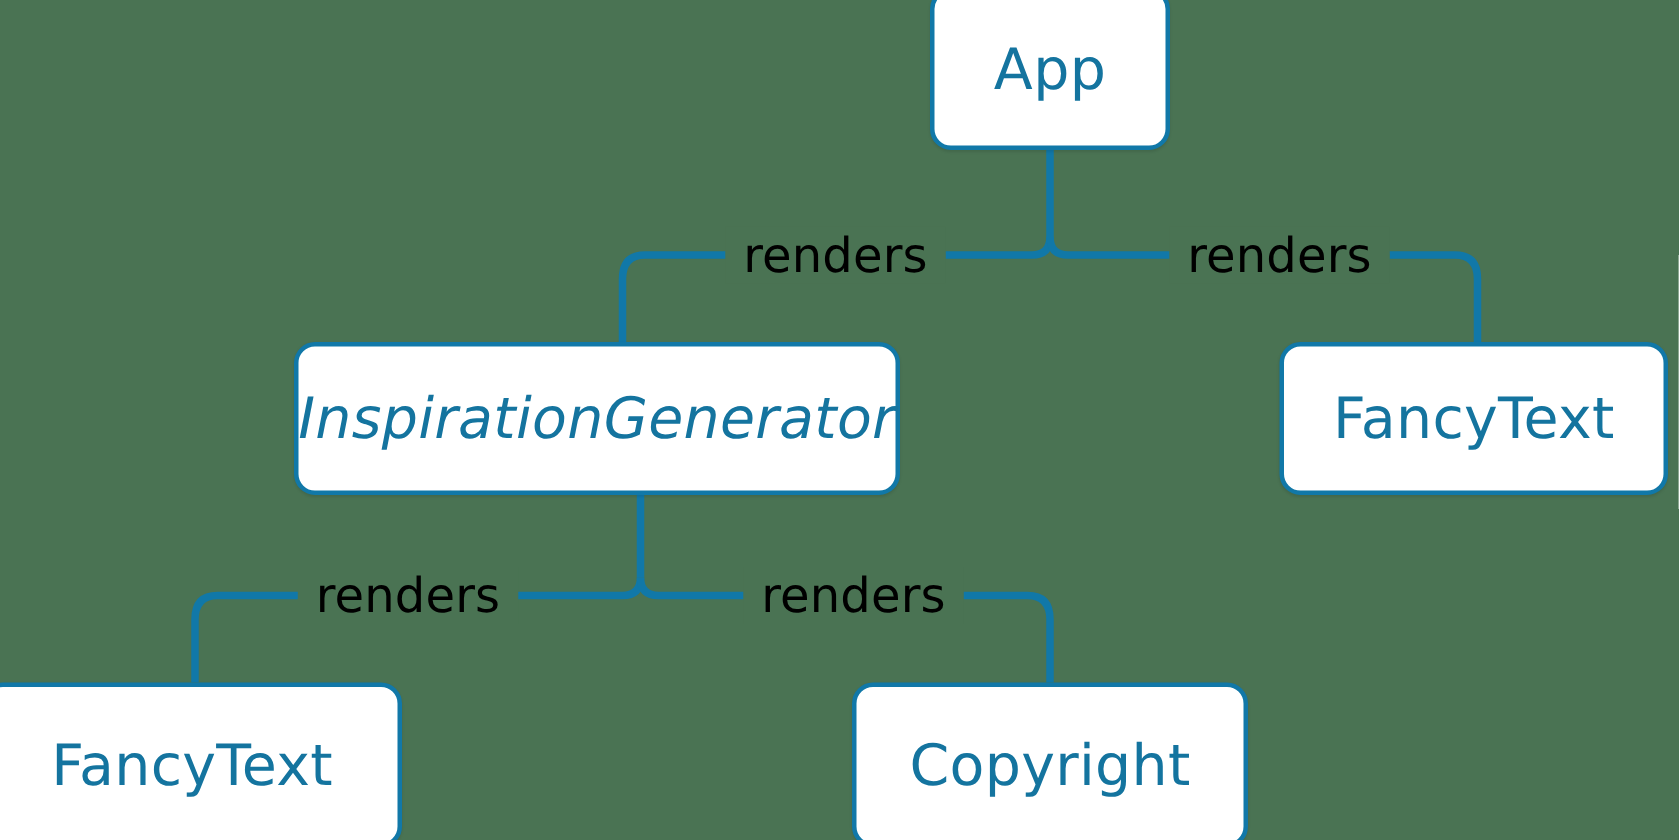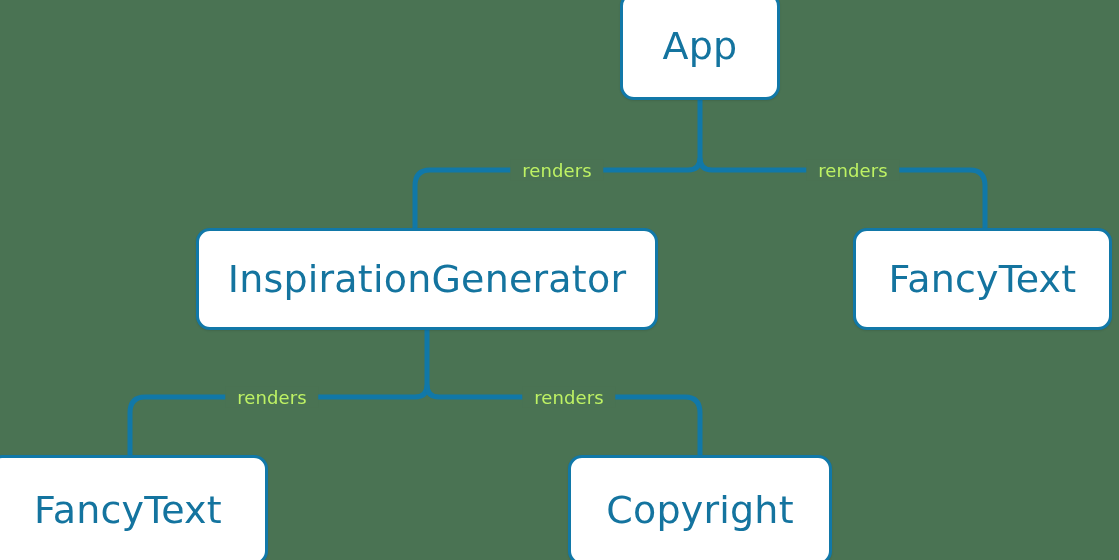--- a/index.html
+++ b/index.html
@@ -36,29 +36,29 @@
     justify-content: center;
     color: #14749f;
     font-size: 38px;
     font-weight: 400;
     letter-spacing: 0.2px;
     white-space: nowrap;
     box-shadow: 0 1px 2px rgba(0,0,0,0.10);
   }
   .edge-label {
     position: absolute;
-    color: #bef264;
-    font-size: 18px;
+    color: #000000;
+    font-size: 32px;
     font-weight: 400;
     white-space: nowrap;
     transform: translate(-50%, -50%);
     letter-spacing: 0.1px;
   }
   #node-app       { left: 620px; top: -8px;  width: 160px; height: 108px; }
-  #node-inspgen   { left: 196px; top: 228px; width: 462px; height: 102px; }
+  #node-inspgen   { left: 196px; top: 228px; width: 404px; height: 102px; font-style: italic; }
   #node-fancy-r   { left: 853px; top: 228px; width: 259px; height: 102px; }
   #node-fancy-b   { left: -12px; top: 455px; width: 280px; height: 110px; }
   #node-copyright { left: 568px; top: 455px; width: 264px; height: 110px; }
 </style>
 </head>
 <body>
 
 <div id="diagram-root">
 
   <svg id="edge-layer" viewBox="0 0 1119 560" xmlns="http://www.w3.org/2000/svg">

